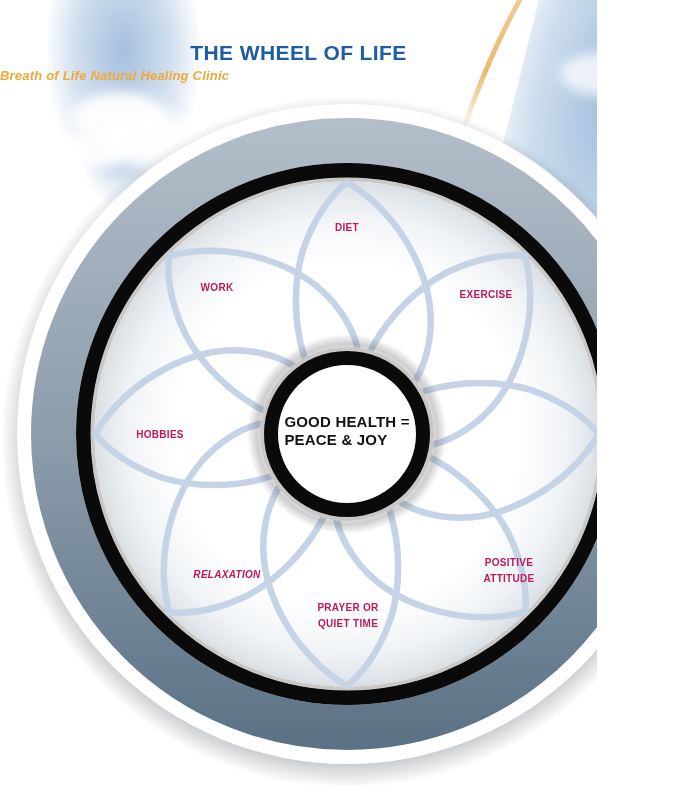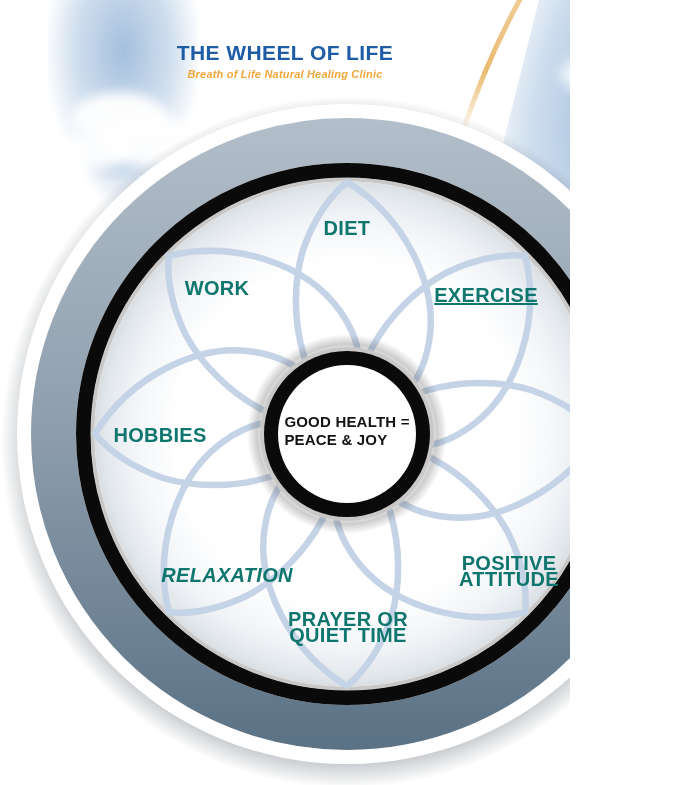--- a/index.html
+++ b/index.html
@@ -1,18 +1,19 @@
 <!DOCTYPE html>
 <html><head>
 <meta charset="utf-8">
 <style>
   html,body{margin:0;padding:0;background:#ffffff;}
   .stage{
     position:relative;width:570px;height:785px;overflow:hidden;background:#ffffff;
     font-family:"Liberation Sans", sans-serif;
+    padding-left:27px;
   }
   
   .sky{position:absolute;pointer-events:none;}
   .sky-left{
     left:48px;top:-20px;width:150px;height:200px;
     background:radial-gradient(ellipse at 50% 35%, rgba(160,188,220,.95) 0%, rgba(170,196,224,.55) 45%, rgba(180,202,228,0) 75%);
   }
   .sky-left-tail{
     left:78px;top:120px;width:90px;height:90px;
     background:radial-gradient(ellipse at 50% 30%, rgba(160,188,220,.75) 0%, rgba(170,196,224,0) 70%);
@@ -27,30 +28,30 @@
   .puff-b{left:100px;top:116px;width:104px;height:50px;opacity:.95;}
   .puff-c{left:60px;top:132px;width:70px;height:36px;opacity:.9;}
   .puff-d{left:560px;top:52px;width:86px;height:44px;opacity:.75;}
   .puff-e{left:612px;top:150px;width:80px;height:60px;opacity:.6;}
   
   .title{
     position:absolute;top:41px;left:0;right:0;text-align:center;
     font-size:21px;font-weight:bold;letter-spacing:.4px;color:#1e5ca6;
   }
   .subtitle{
-    position:absolute;top:68px;left:0;right:0;text-align:center;
-    font-size:11px;font-style:italic;font-weight:bold;color:#f0a73c;letter-spacing:.2px;
+    position:absolute;top:68px;left:0;right:0;
+    font-size:13px;font-style:italic;font-weight:bold;color:#f0a73c;letter-spacing:.2px;
   }
   
   .wheel-svg{position:absolute;left:0;top:0;}
   
   .seg-label{
     position:absolute;transform:translate(-50%,-50%);
-    font-size:20px;font-weight:bold;line-height:16px;letter-spacing:.3px;
-    color:#0f766e;text-align:center;white-space:pre-line;
+    font-size:10px;font-weight:bold;line-height:16px;letter-spacing:.3px;
+    color:#be185d;text-align:center;white-space:pre-line;
   }
   .hub-label{
     position:absolute;transform:translate(-50%,-50%);
     font-size:15px;font-weight:bold;line-height:18px;letter-spacing:.2px;
     color:#131316;text-align:left;white-space:pre-line;
   }
 </style>
 </head>
 <body>
 
@@ -126,24 +127,24 @@
       <path transform="rotate(315)" d="M 0,-252 C 56,-218 92,-150 82,-92 C 74,-44 40,-14 6,-20 C -40,-28 -64,-118 -44,-184 C -30,-224 -12,-242 0,-252 Z"></path>
     </g>
 
     <circle cx="347" cy="434" r="100" fill="url(#hubHalo)"></circle>
     <circle cx="347" cy="434" r="87" fill="#c9c8c6"></circle>
     <circle cx="347" cy="434" r="83" fill="#0a0a0a"></circle>
     <circle cx="347" cy="434" r="69" fill="#ffffff"></circle>
   </svg>
 
   <div class="seg-label" style="left:347px;top:228px;">DIET</div>
-  <div class="seg-label" style="left:486px;top:295px;text-decoration:underline;">EXERCISE</div>
+  <div class="seg-label" style="left:486px;top:295px;">EXERCISE</div>
   <div class="seg-label" style="left:480px;top:571px;margin-left:29px;">POSITIVE
 ATTITUDE</div>
-  <div class="seg-label" style="left:348px;top:616px;margin-top:11px;">PRAYER OR
+  <div class="seg-label" style="left:348px;top:616px;">PRAYER OR
 QUIET TIME</div>
   <div class="seg-label" style="left:227px;top:575px;font-style:italic;">RELAXATION</div>
   <div class="seg-label" style="left:160px;top:435px;text-align:right;">HOBBIES</div>
   <div class="seg-label" style="left:217px;top:288px;">WORK</div>
 
   <div class="hub-label" style="left:347px;top:431px;">GOOD HEALTH =
 PEACE &amp; JOY</div>
 
 </div>
 

